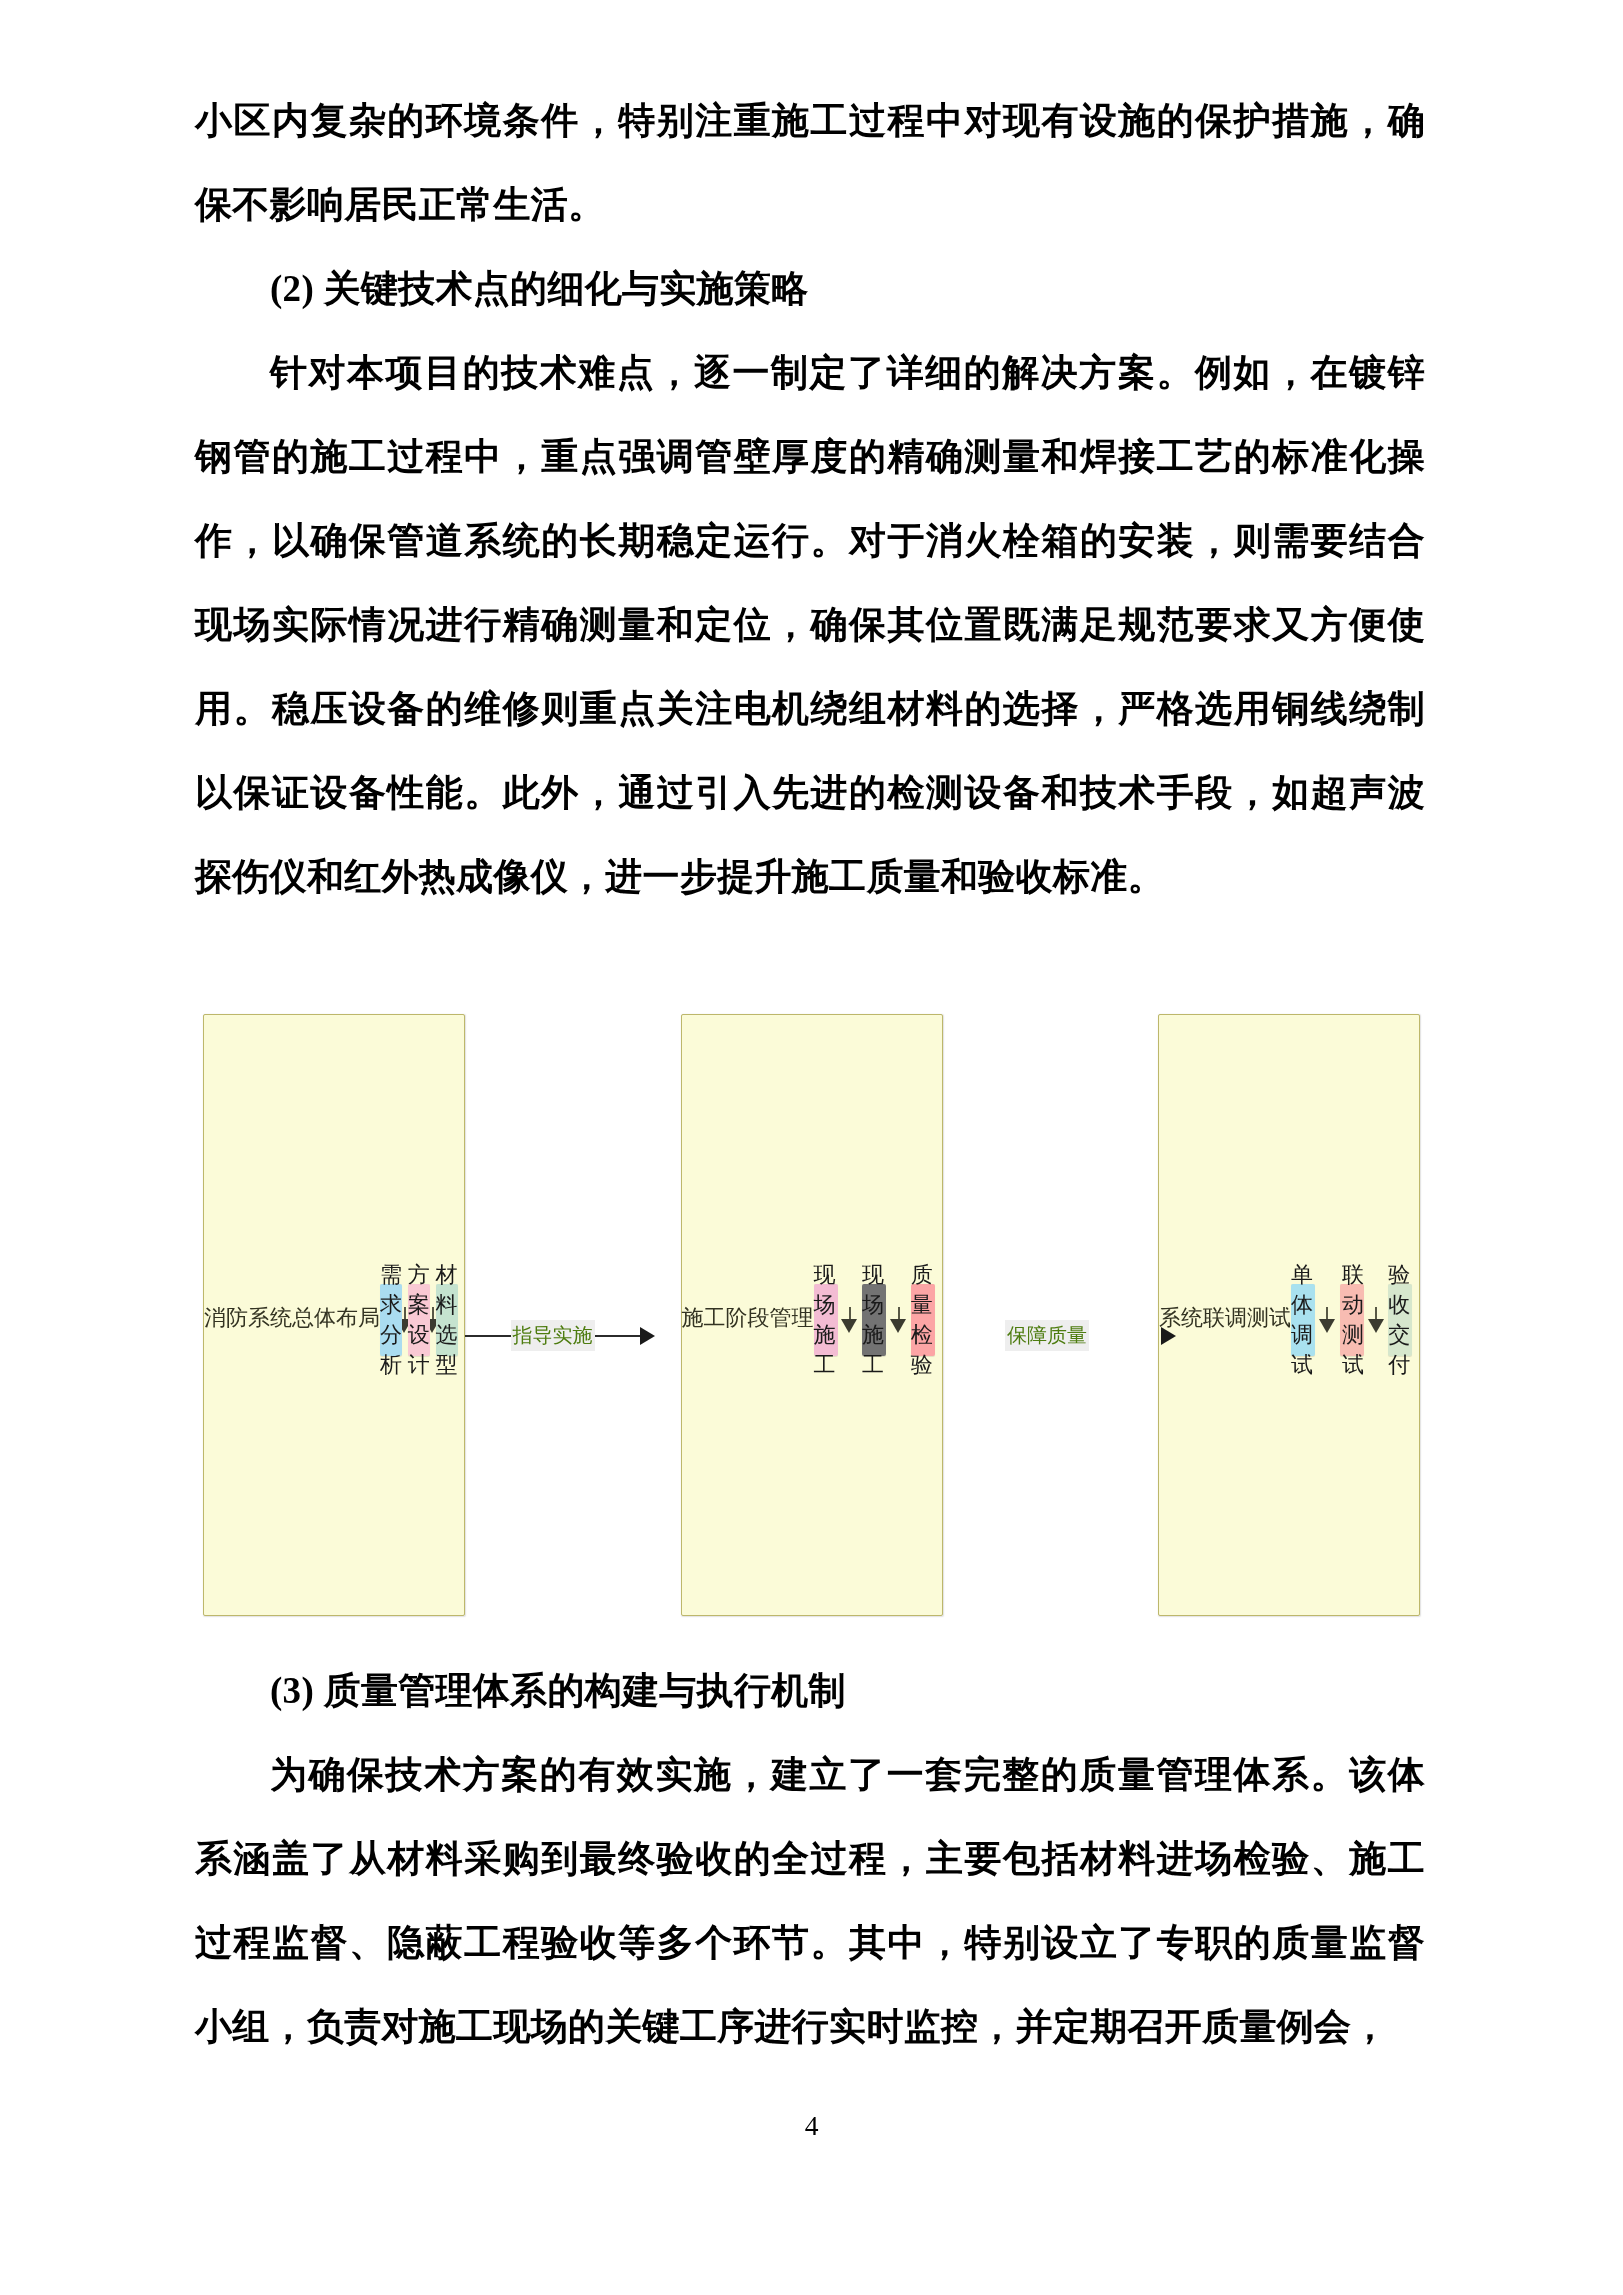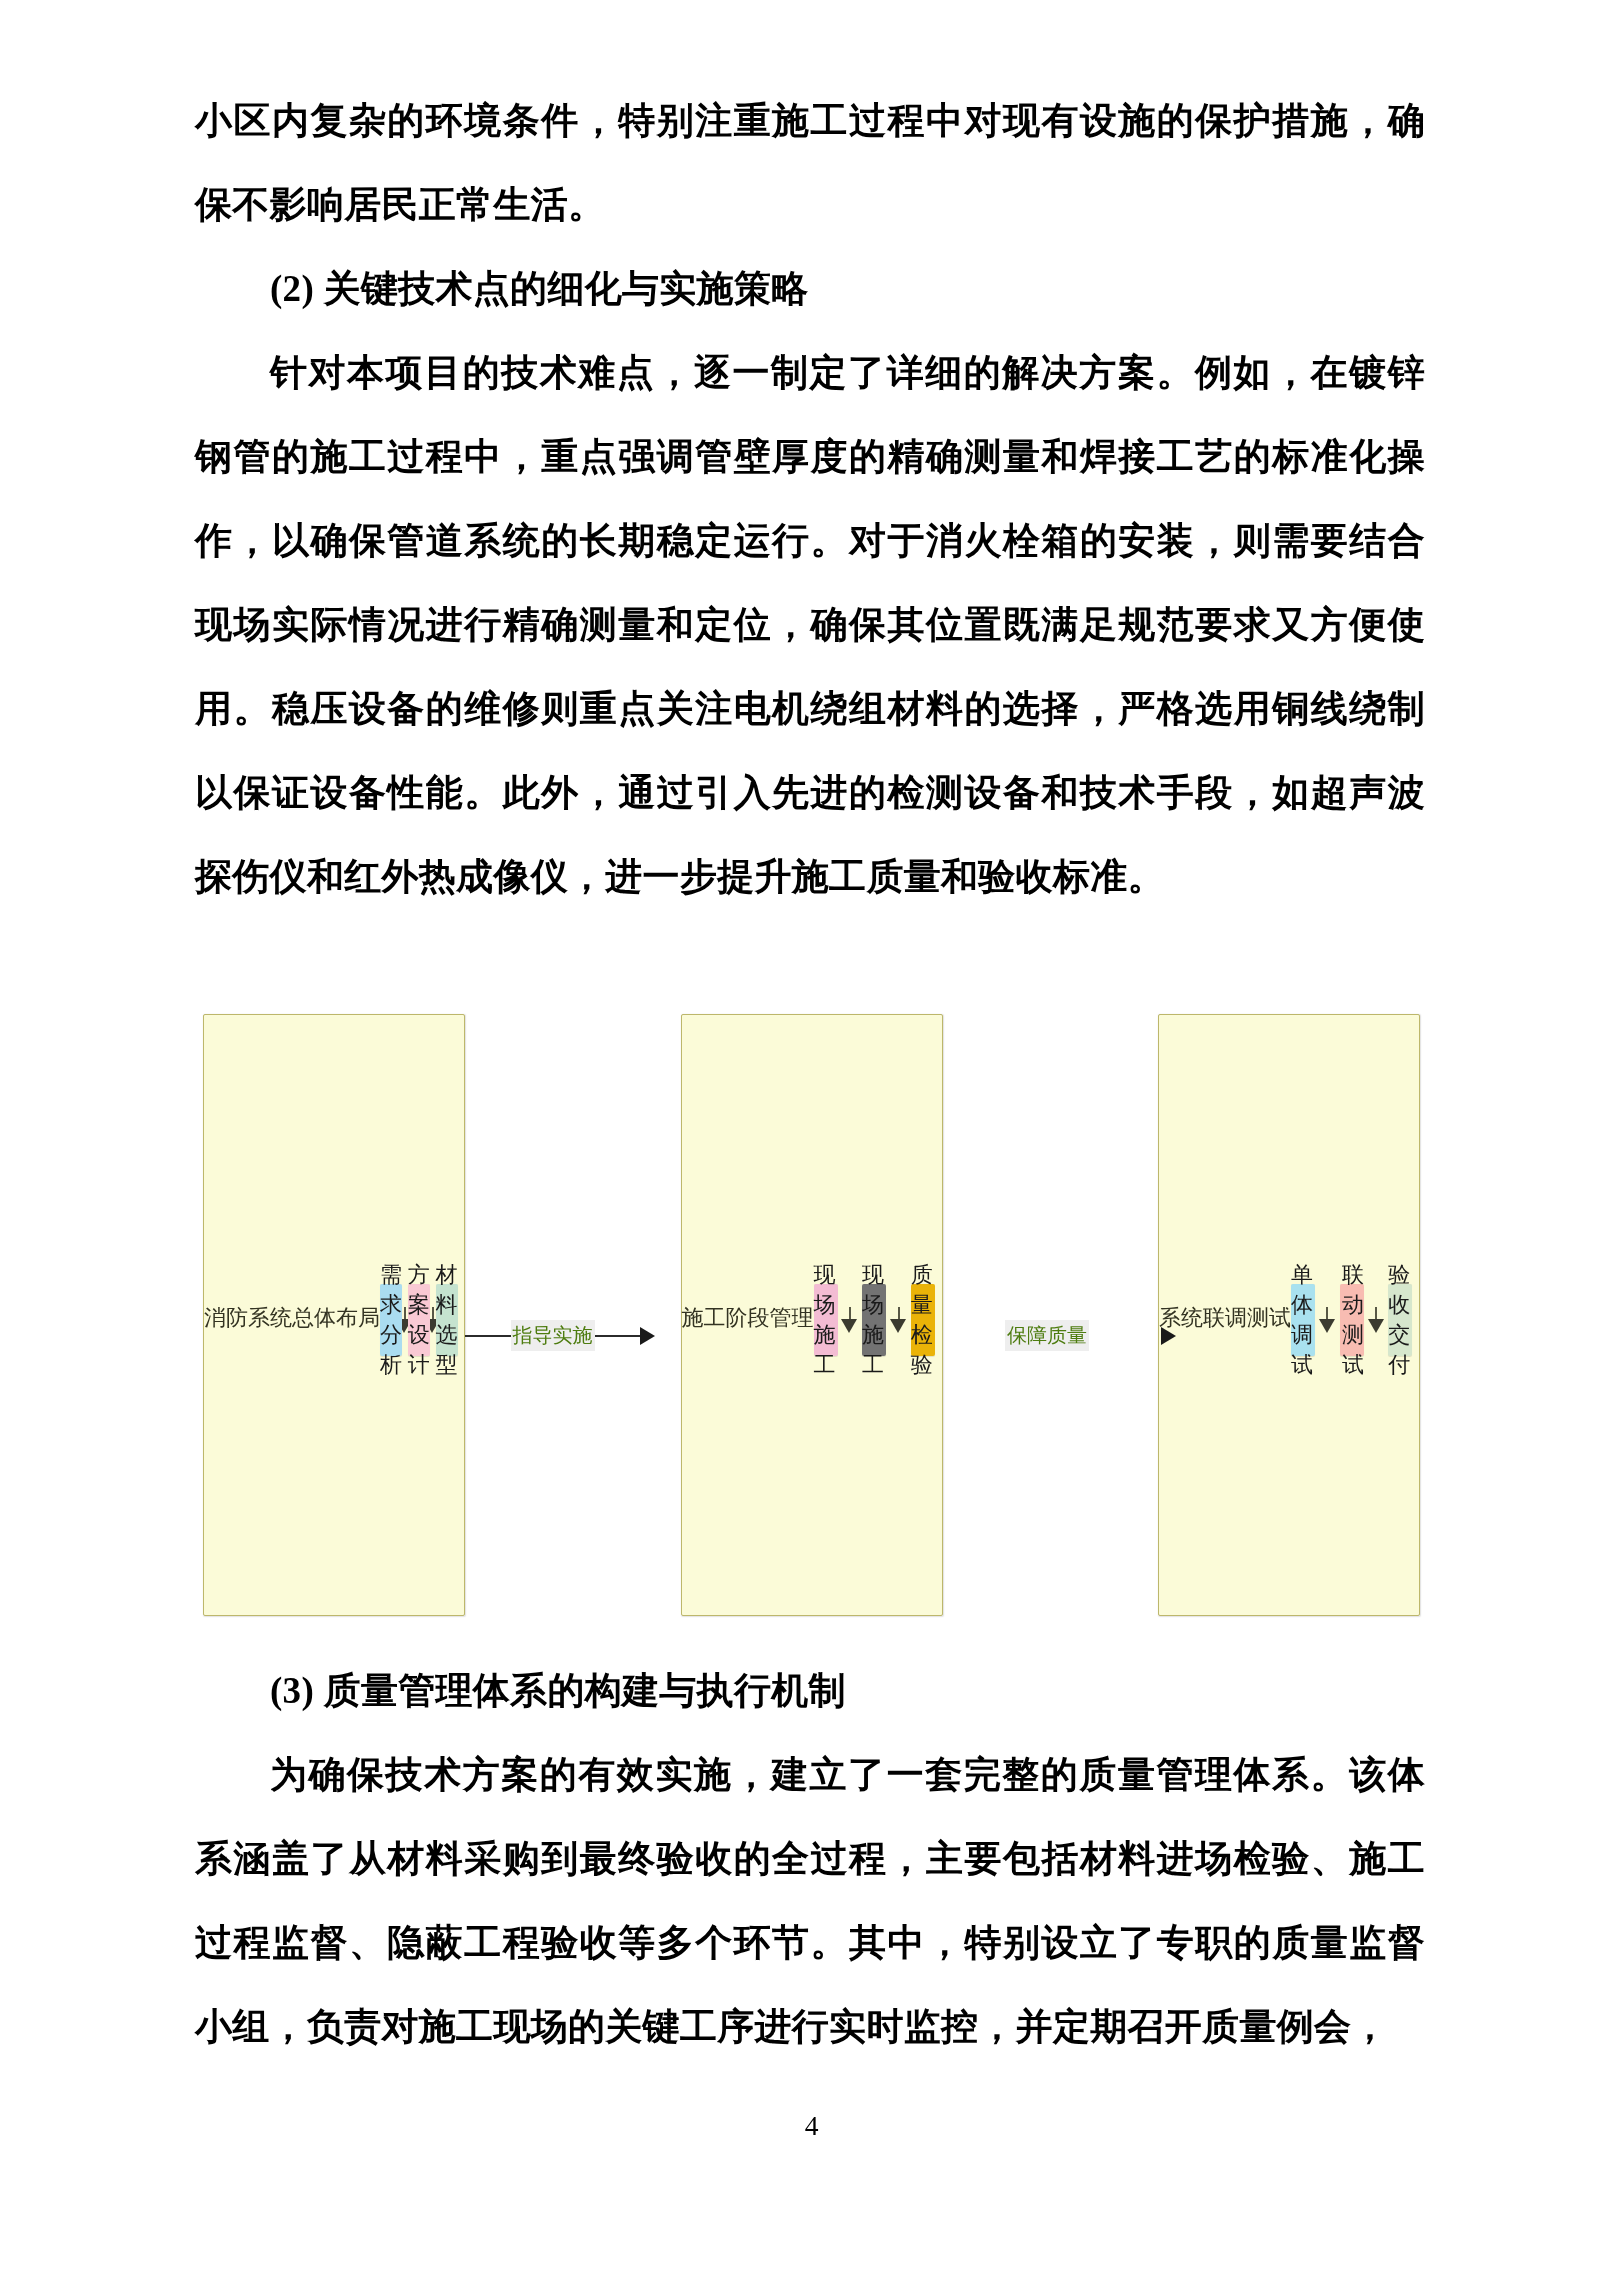--- a/index.html
+++ b/index.html
@@ -214,21 +214,21 @@
           <div class="vline"></div>
           <div class="vhead"></div>
         </div>
         <div class="node" style="background:#737373;">
           <span>现场施工</span>
         </div>
         <div class="vgap">
           <div class="vline"></div>
           <div class="vhead"></div>
         </div>
-        <div class="node" style="background:#eab308;">
+        <div class="node" style="background:#fca5a5;">
           <span>质量检验</span>
         </div>
         <div class="cluster-bottom-pad"></div>
       </div>
 
       <div class="cluster">
         <div class="cluster-title">系统联调测试</div>
         <div class="node" style="background:#a9e1ef;">
           <span>单体调试</span>
         </div>

